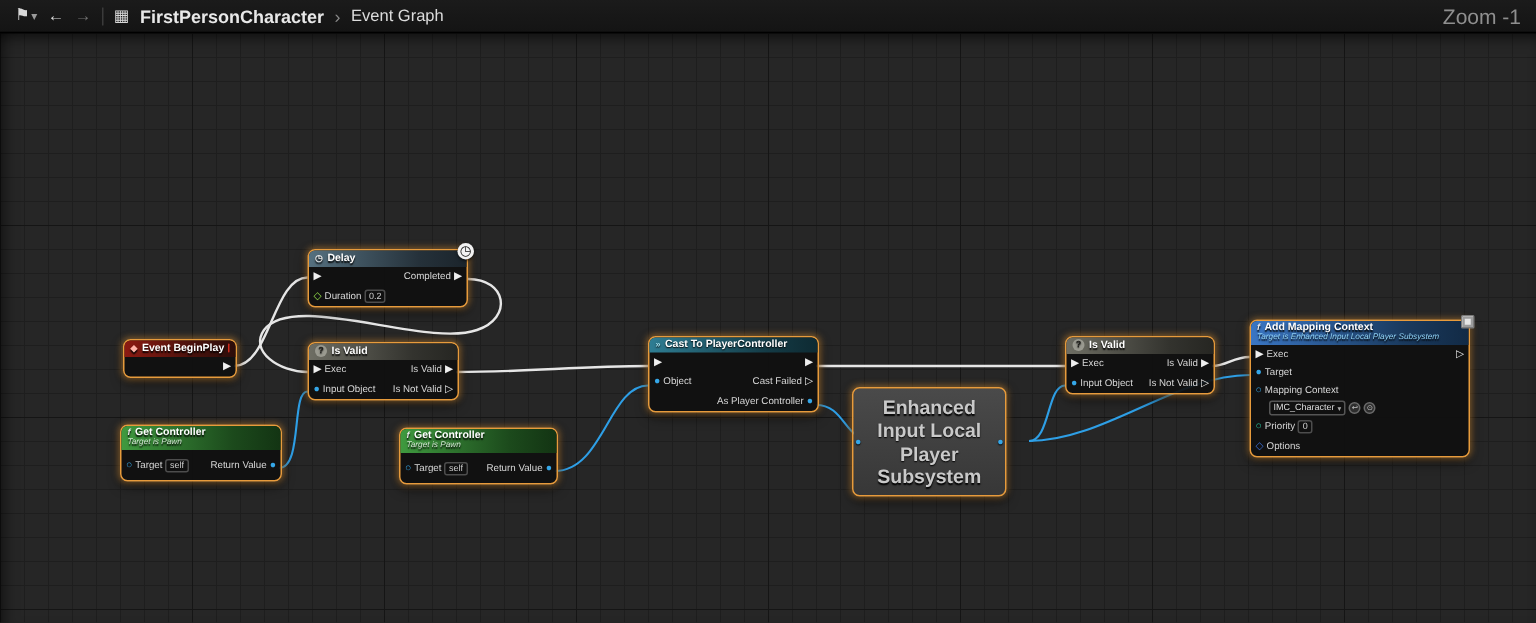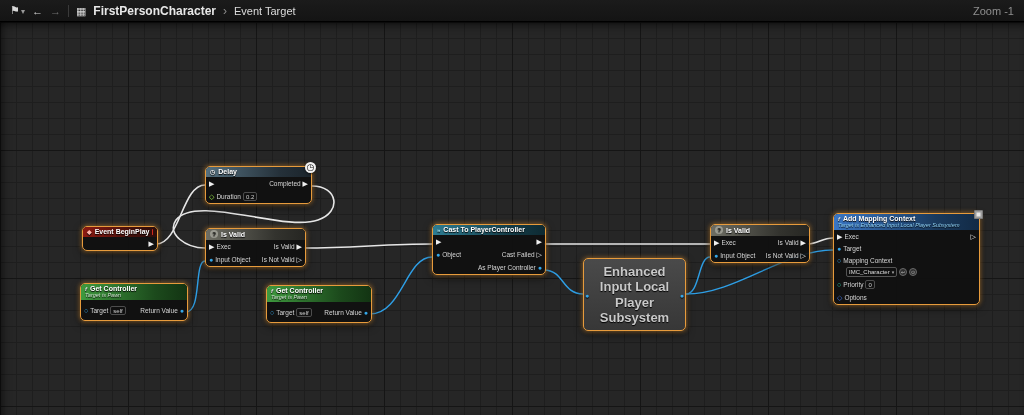--- a/index.html
+++ b/index.html
@@ -13,21 +13,21 @@
     display:flex; align-items:center; gap:7px; padding:0 10px; z-index:10;
     color:#cfcfcf; font-size:11px; }
   .tb-icon { color:#d8d8d8; font-size:11px; line-height:22px; cursor:pointer; }
   .tb-icon.dim { color:#6f6f6f; }
   .tb-caret { font-size:8px; color:#9a9a9a; margin-left:1px; }
   .tb-sep { width:1px; height:12px; background:#3a3a3a; }
   .crumb-root { color:#e8e8e8; font-weight:bold; font-size:12px; cursor:pointer; }
   .crumb-sep { color:#8a8a8a; font-size:12px; }
   .crumb-cur { color:#dcdcdc; font-size:11px; cursor:pointer; }
   .spacer { flex:1; }
-  .zoom { color:#8f8f8f; font-size:11px; }
+  .zoom { color:#8f8f8f; font-size:14px; }
 
   
   .graph { position:absolute; top:22px; left:0; width:1024px; height:393px;
     background-color:#262626;
     background-image:
       linear-gradient(#151515 1px, transparent 1px),
       linear-gradient(90deg, #151515 1px, transparent 1px),
       linear-gradient(#1e1e1e 1px, transparent 1px),
       linear-gradient(90deg, #1e1e1e 1px, transparent 1px);
     background-size:128px 128px,128px 128px,16px 16px,16px 16px; }
@@ -107,21 +107,21 @@
   <div class="toolbar">
     <span class="tb-icon">
       <span>⚑</span><span class="tb-caret">▾</span>
     </span>
     <span class="tb-icon">←</span>
     <span class="tb-icon dim">→</span>
     <span class="tb-sep"></span>
     <span class="tb-icon">▦</span>
     <span class="crumb-root">FirstPersonCharacter</span>
     <span class="crumb-sep">›</span>
-    <span class="crumb-cur">Event Target</span>
+    <span class="crumb-cur">Event Graph</span>
     <span class="spacer"></span>
     <span class="zoom">Zoom -1</span>
   </div>
 
   <div class="graph">
 
     <svg class="wires" viewBox="0 0 1024 393">
       <path class="w-exec" d="M156,222 C180,222 182,163 205,163"></path>
       <path class="w-exec" d="M312,164 C338,164 342,190 318,198 C284,210 196,172 176,198 C166,212 186,226 205,226"></path>
       <path class="w-obj" d="M186,290 C202,290 194,239 205,239"></path>
@@ -267,21 +267,21 @@
       </div>
       <div class="row">
         <span class="pl"></span>
         <span class="pr">
           <span>As Player Controller</span>
           <span class="pin p-obj">●</span>
         </span>
       </div>
     </div>
 
-    <div class="node node-compact" style="left:583px; top:236px; width:103px; height:73px;">
+    <div class="node node-compact" style="left:568px; top:236px; width:103px; height:73px;">
       <span class="cpin in pin p-obj">●</span>
       <span>Enhanced Input Local Player Subsystem</span>
       <span class="cpin out pin p-obj">●</span>
     </div>
 
     <div class="node" style="left:710px; top:202px; width:100px;">
       <div class="hdr h-macro hline">
         <span class="qico">?</span>
         <span class="httl">Is Valid</span>
       </div>

